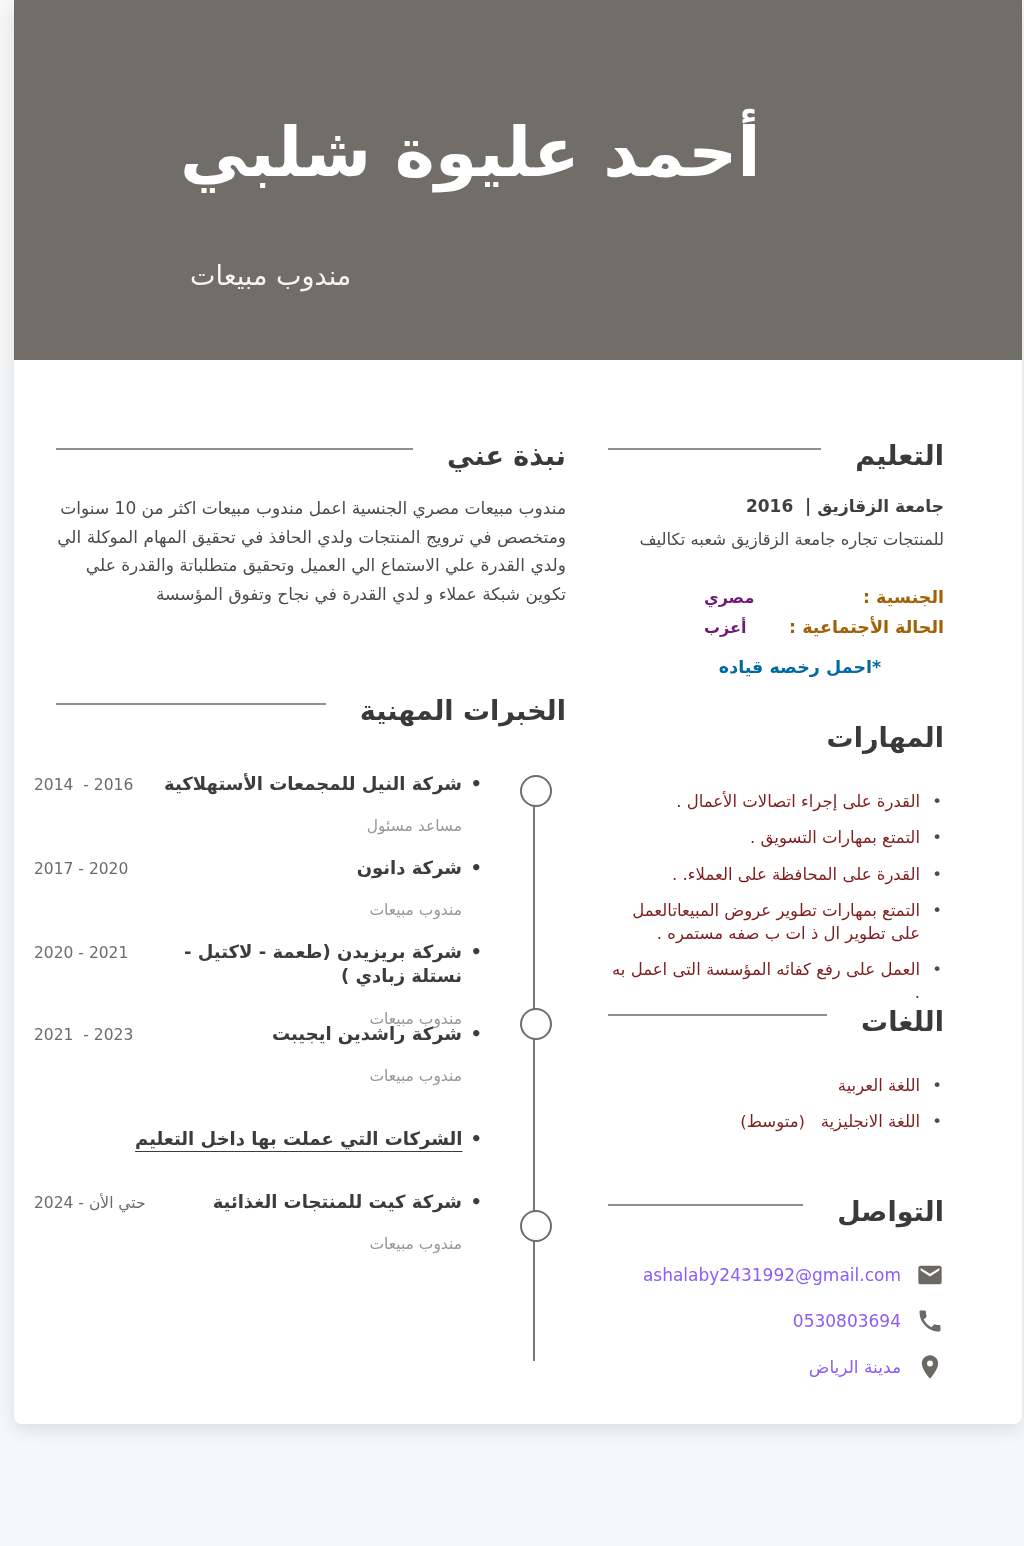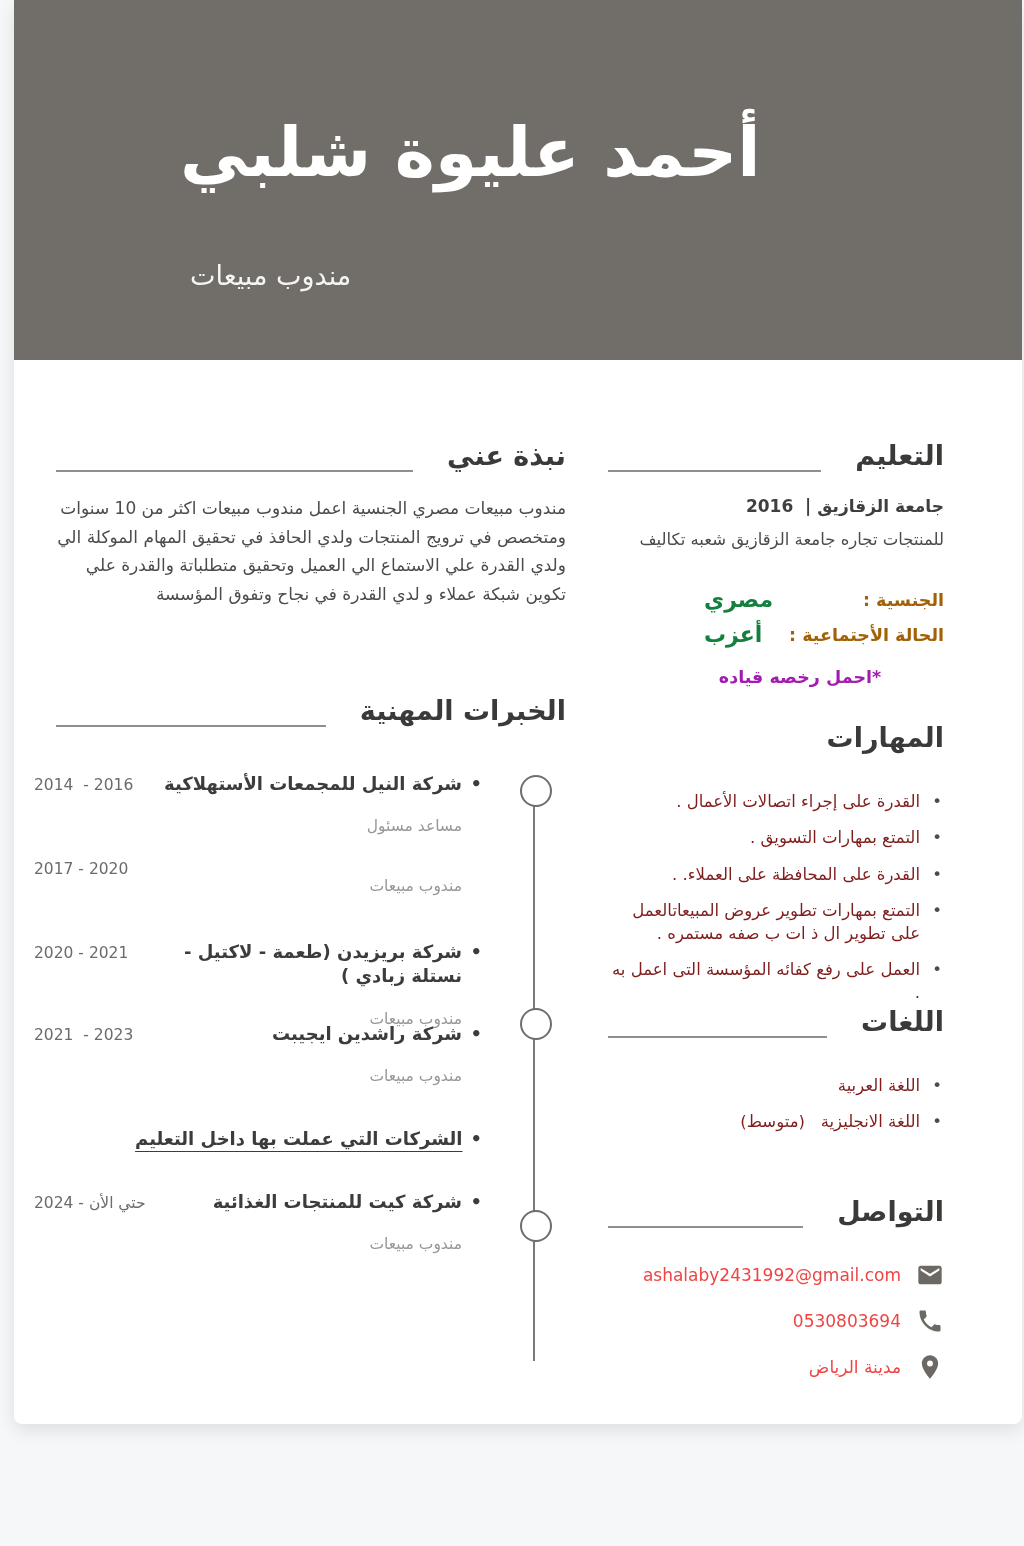--- a/index.html
+++ b/index.html
@@ -22,43 +22,43 @@
     color:#ffffff;font-size:68px;font-weight:bold;line-height:1.2;
     direction:rtl;white-space:nowrap;
   }
   .hero-sub{
     position:absolute;left:176px;top:260px;
     color:rgba(255,255,255,0.93);font-size:27px;letter-spacing:1px;
     direction:rtl;white-space:nowrap;
   }
   
   .sec{position:absolute;}
-  .sec-head{display:flex;flex-direction:row;align-items:flex-end;gap:34px;}
+  .sec-head{display:flex;flex-direction:row;align-items:flex-start;gap:34px;}
   .sec-title{font-size:27px;font-weight:bold;color:#3b3a38;white-space:nowrap;line-height:1.2;}
   .hline{flex:1 1 auto;height:2px;background:#918f8c;margin-top:8px;}
   .pre{white-space:pre-wrap;}
   
   .edu-school{margin-top:24px;font-size:17px;font-weight:bold;color:#403f3d;text-align:right;}
   .edu-degree{margin-top:12px;font-size:16.5px;color:#4c4b49;text-align:right;line-height:1.5;}
   .edu-rows{margin-top:34px;padding-left:96px;}
   .edu-row{display:flex;justify-content:space-between;align-items:center;margin-bottom:10px;}
   .edu-label{font-size:17.5px;font-weight:600;color:#a16207;}
-  .edu-value{font-size:22px;font-weight:600;color:#15803d;}
-  .edu-license{margin-top:20px;font-size:17.5px;font-weight:bold;color:#a21caf;text-align:right;padding-left:48px;text-align:center;}
+  .edu-value{font-size:16px;font-weight:600;color:#701a75;}
+  .edu-license{margin-top:20px;font-size:17.5px;font-weight:bold;color:#0369a1;text-align:right;padding-left:48px;text-align:center;}
   .dotlist{list-style:none;margin:36px 0 0 0;padding:0;}
   .dotlist li{
     position:relative;padding-right:24px;text-align:right;
     font-size:16.5px;color:#7f1d1d;line-height:1.4;margin-bottom:13px;white-space:pre-wrap;
   }
   .dotlist li::before{content:"•";position:absolute;right:2px;top:0;color:#4c4b49;}
   .c-rows{margin-top:30px;}
   .c-row{display:flex;align-items:center;gap:15px;margin-bottom:13px;min-height:33px;}
   .c-ico{width:28px;height:28px;flex:0 0 auto;}
   .c-ico svg{width:28px;height:28px;fill:#6c6965;}
-  .c-text{font-size:17px;color:#ef4444;}
+  .c-text{font-size:17px;color:#8b5cf6;}
   .ltr{direction:ltr;unicode-bidi:isolate;}
   
   .about-text{
     margin-top:22px;font-size:17px;color:#4c4b49;line-height:1.68;text-align:right;
   }
   .timeline-line{position:absolute;left:519px;top:789px;width:2px;height:572px;background:#7b7977;}
   .tl-circle{
     position:absolute;width:28px;height:28px;border:2px solid #6f6e6c;border-radius:50%;
     background:#ffffff;left:506px;z-index:2;
   }
@@ -192,20 +192,21 @@
   <div class="tl-circle" style="top:1008px;"></div>
   <div class="tl-circle" style="top:1210px;"></div>
 
   <div class="xp-item" style="top:772px;">
     <div class="xp-company">شركة النيل للمجمعات الأستهلاكية</div>
     <div class="xp-role">مساعد مسئول</div>
   </div>
   <div class="xp-date" style="top:776px;">2014  - 2016</div>
 
   <div class="xp-item" style="top:856px;">
+    <div class="xp-company">شركة دانون</div>
     <div class="xp-role">مندوب مبيعات</div>
   </div>
   <div class="xp-date" style="top:860px;">2017 - 2020</div>
 
   <div class="xp-item" style="top:940px;">
     <div class="xp-company">شركة بريزيدن (طعمة - لاكتيل - نستلة زبادي )</div>
     <div class="xp-role">مندوب مبيعات</div>
   </div>
   <div class="xp-date" style="top:944px;">2020 - 2021</div>
 

